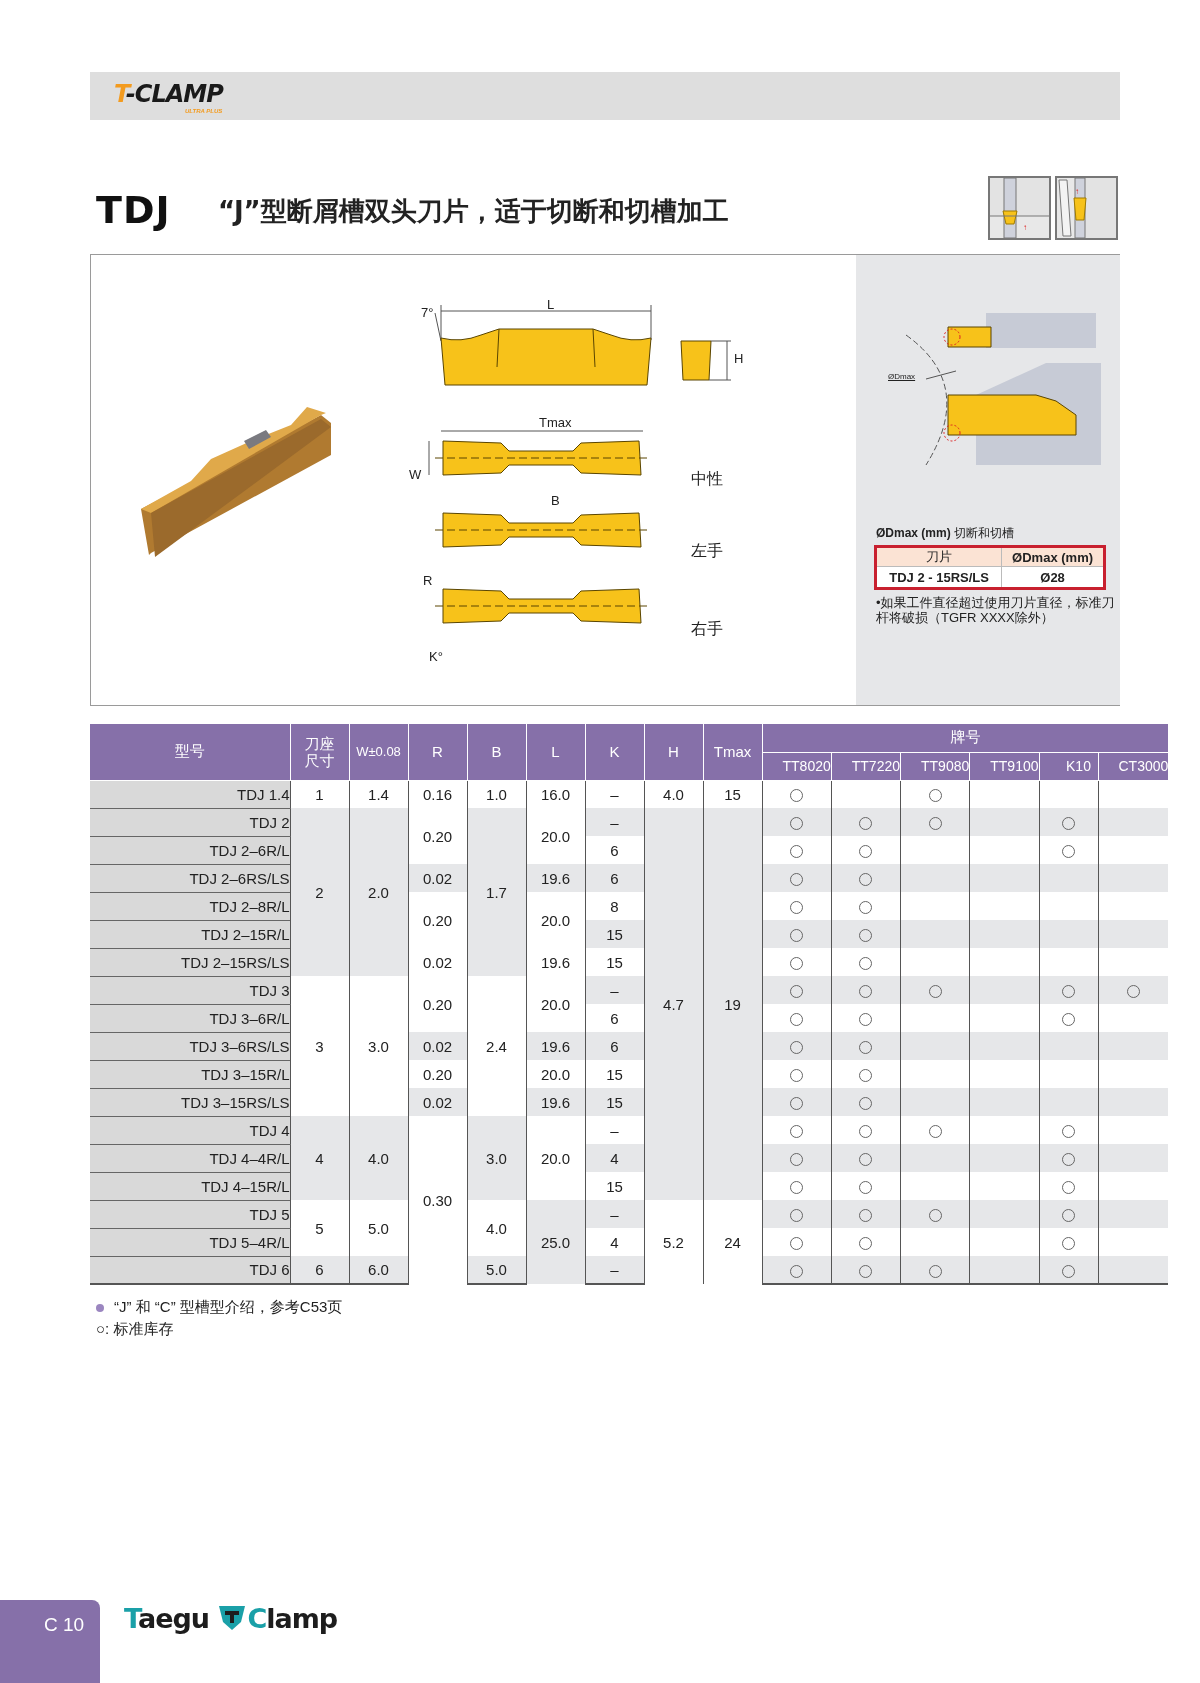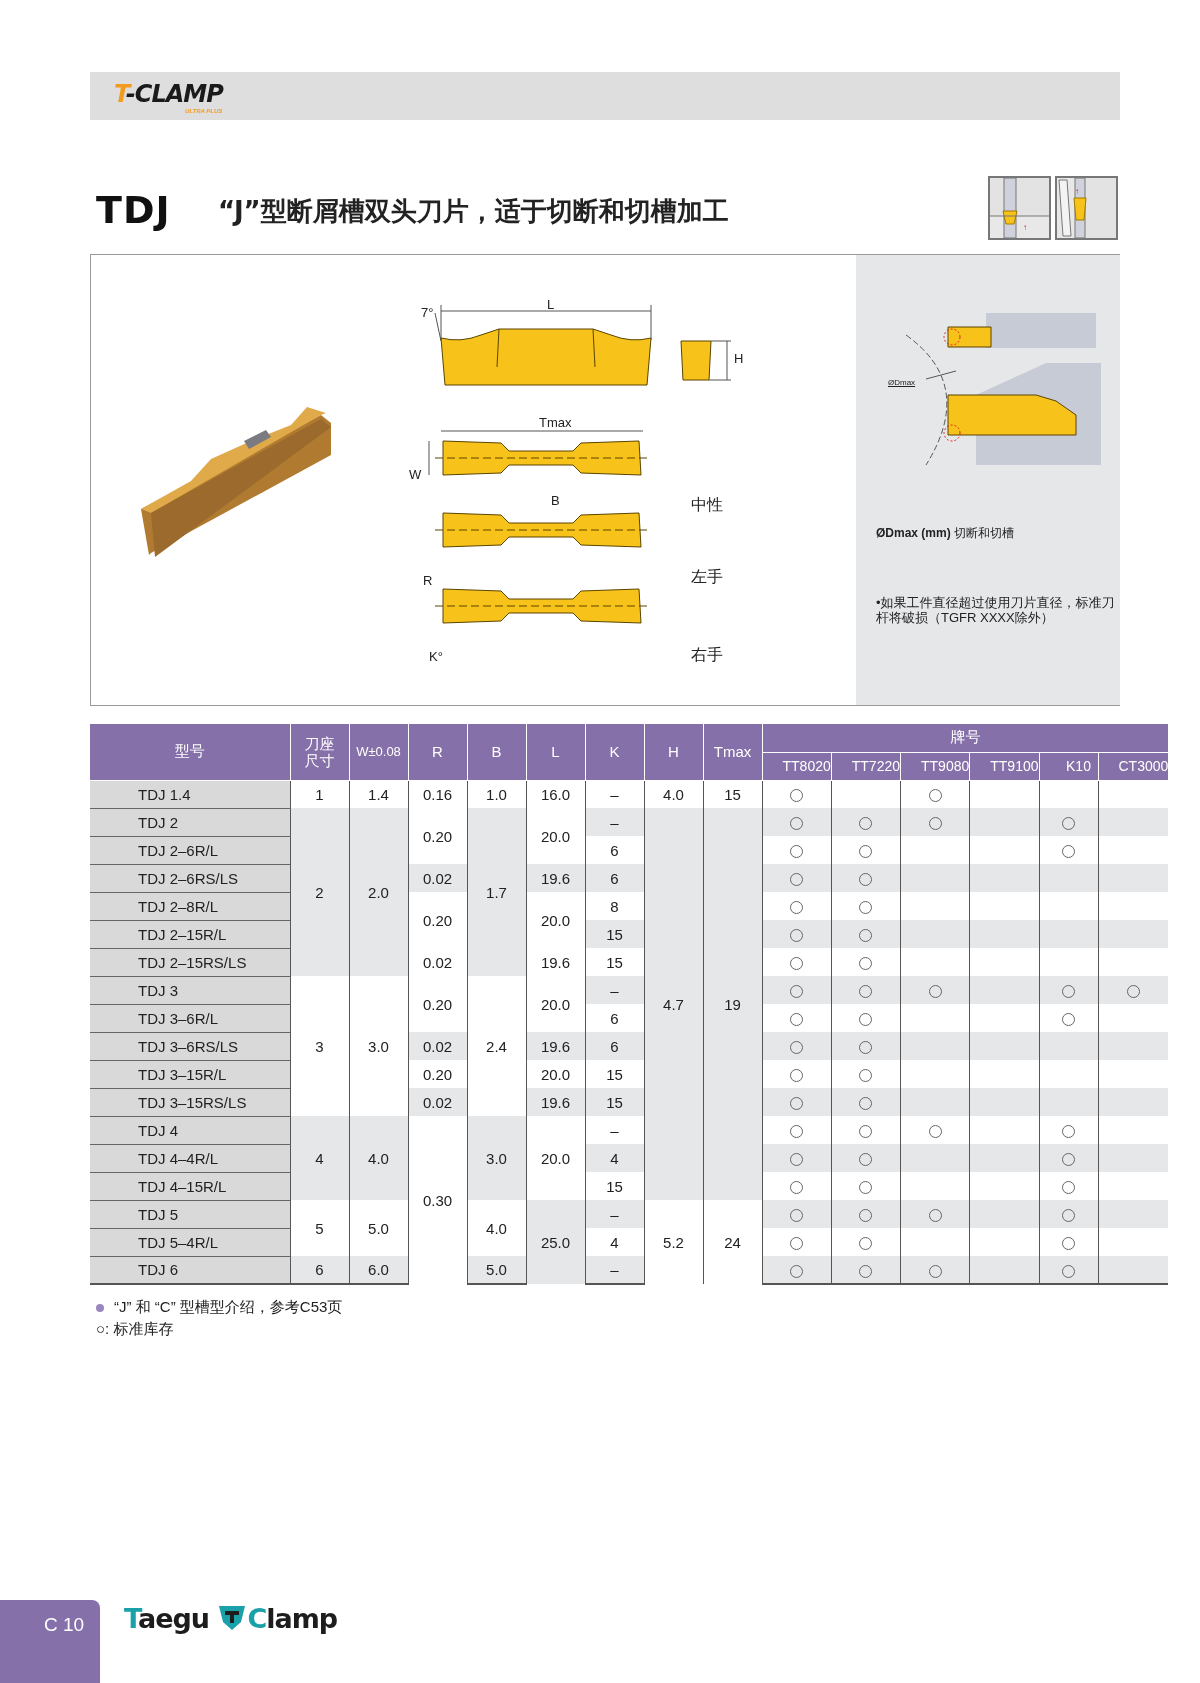--- a/index.html
+++ b/index.html
@@ -15,39 +15,39 @@
   
   .title-code { position: absolute; left: 96px; top: 188px; font-family: "DejaVu Sans", sans-serif; font-weight: bold; font-size: 38px; color: #111; letter-spacing: 1px; }
   .title-text { position: absolute; left: 218px; top: 194px; font-family: "DejaVu Sans", sans-serif; font-weight: bold; font-size: 26px; color: #222; }
   .op-icons { position: absolute; left: 988px; top: 176px; width: 130px; height: 64px; display: flex; gap: 4px; }
   .op-icon { width: 63px; height: 64px; border: 2px solid #777; background: #e8e8e8; position: relative; }
 
   
   .panel { position: absolute; left: 90px; top: 254px; width: 1030px; height: 452px; border: 1px solid #9a9a9a; background: #fff; }
   .panel-right { position: absolute; left: 765px; top: 0; width: 264px; height: 450px; background: #e6e7e9; }
   .lbl { position: absolute; font-size: 13px; color: #222; }
-  .hand { position: absolute; font-size: 16px; color: #222; font-family: Liberation Serif, serif; margin-top: 26px; }
+  .hand { position: absolute; font-size: 16px; color: #222; font-family: Liberation Serif, serif; }
 
   .dmax-caption { position: absolute; left: 20px; top: 270px; font-size: 12px; font-weight: bold; color: #222; }
   .dmax-caption span { font-weight: normal; }
   .dmax-table { position: absolute; left: 18px; top: 290px; width: 232px; border: 3px solid #c8202f; border-collapse: collapse; font-size: 13px; }
   .dmax-table th { background: #fbe3d4; font-weight: normal; height: 20px; border-right: 1px solid #bbb; border-bottom: 1px solid #bbb; }
   .dmax-table th + th { font-weight: bold; border-right: none; }
   .dmax-table td { background: #fff; font-weight: bold; height: 22px; text-align: center; border-right: 1px solid #bbb; }
   .dmax-table td + td { border-right: none; }
   .dmax-note { position: absolute; left: 20px; top: 340px; width: 240px; font-size: 13px; line-height: 15px; color: #222; }
 
   
   .spec { position: absolute; left: 90px; top: 724px; border-collapse: collapse; table-layout: fixed; font-size: 15px; }
   .spec th { background: #8670a9; color: #fff; font-weight: normal; text-align: center; border-left: 1px solid #fff; border-bottom: 1px solid #fff; }
   .spec th.first { border-left: none; }
   .spec thead tr.r1 th { height: 28px; }
   .spec thead tr.r2 th { height: 28px; font-size: 14px; padding-left: 20px; }
   .spec td { text-align: center; height: 28px; border-left: 1px solid #555; color: #222; background: transparent; }
-  .spec td.model { text-align: left; padding-left: 48px; background: #d9d9d9; border-left: none; border-bottom: 1px solid #666; }
+  .spec td.model { text-align: right; padding-left: 48px; background: #d9d9d9; border-left: none; border-bottom: 1px solid #666; }
   .spec td.g { background: #e6e7e9; }
   .spec td.w { background: #fff; }
   .spec tbody tr:last-child td { border-bottom: 2px solid #555; }
   .circ { display: inline-block; width: 13px; height: 13px; border: 1px solid #666; border-radius: 50%; vertical-align: middle; }
 
   .foot1 { position: absolute; left: 96px; top: 1298px; font-size: 15px; color: #222; }
   .foot1 .bullet { display: inline-block; width: 8px; height: 8px; border-radius: 50%; background: #9b86c0; margin-right: 10px; vertical-align: middle; }
   .foot2 { position: absolute; left: 96px; top: 1320px; font-size: 15px; color: #222; }
 
   .page-tab { position: absolute; left: 0; top: 1600px; width: 100px; height: 83px; background: #8670a9; border-top-right-radius: 8px; }
@@ -142,23 +142,35 @@
       <path d="M130,10 L130,40 L100,40 L70,40" fill="none" stroke="#555"></path>
       <rect x="100" y="8" width="110" height="35" fill="#c7cbd6"></rect>
       <polygon points="62,22 105,22 105,42 62,42" fill="#f7c21a" stroke="#5a4500"></polygon>
       <polygon points="90,90 160,58 215,58 215,160 90,160" fill="#c7cbd6"></polygon>
       <polygon points="62,90 150,90 170,96 190,110 190,130 62,130" fill="#f7c21a" stroke="#5a4500"></polygon>
       <path d="M20,30 Q90,80 40,160" fill="none" stroke="#555" stroke-dasharray="6,3"></path>
       <circle cx="66" cy="32" r="8" fill="none" stroke="#d22" stroke-dasharray="2,2"></circle>
       <circle cx="66" cy="128" r="8" fill="none" stroke="#d22" stroke-dasharray="2,2"></circle>
       <line x1="40" y1="74" x2="70" y2="66" stroke="#555"></line>
     </svg>
-    <span class="lbl" style="left:32px;top:117px;font-size:8px;text-decoration:underline;margin-top:6px;">ØDmax</span>
+    <span class="lbl" style="left:32px;top:117px;font-size:8px;text-decoration:underline;">ØDmax</span>
 
     <div class="dmax-caption"><span style="font-weight:bold">ØDmax (mm)</span> <span>切断和切槽</span></div>
+    <table class="dmax-table">
+      <tbody>
+          <tr>
+        <th>刀片</th>
+        <th>ØDmax (mm)</th>
+      </tr>
+      <tr>
+        <td>TDJ 2 - 15RS/LS</td>
+        <td>Ø28</td>
+      </tr>
+    </tbody>
+      </table>
     <div class="dmax-note">•如果工件直径超过使用刀片直径，标准刀杆将破损（TGFR XXXX除外）</div>
   </div>
 </div>
 
 <table class="spec" id="spec">
   <colgroup>
     <col style="width:200px">
       <col style="width:59px">
       <col style="width:59px">
       <col style="width:59px">

